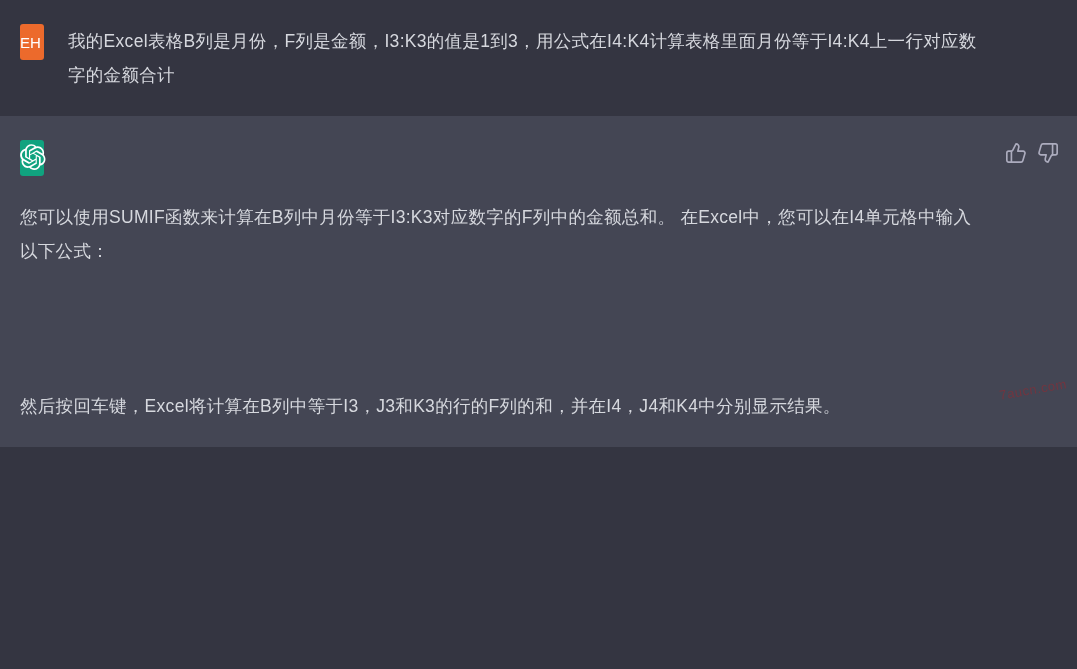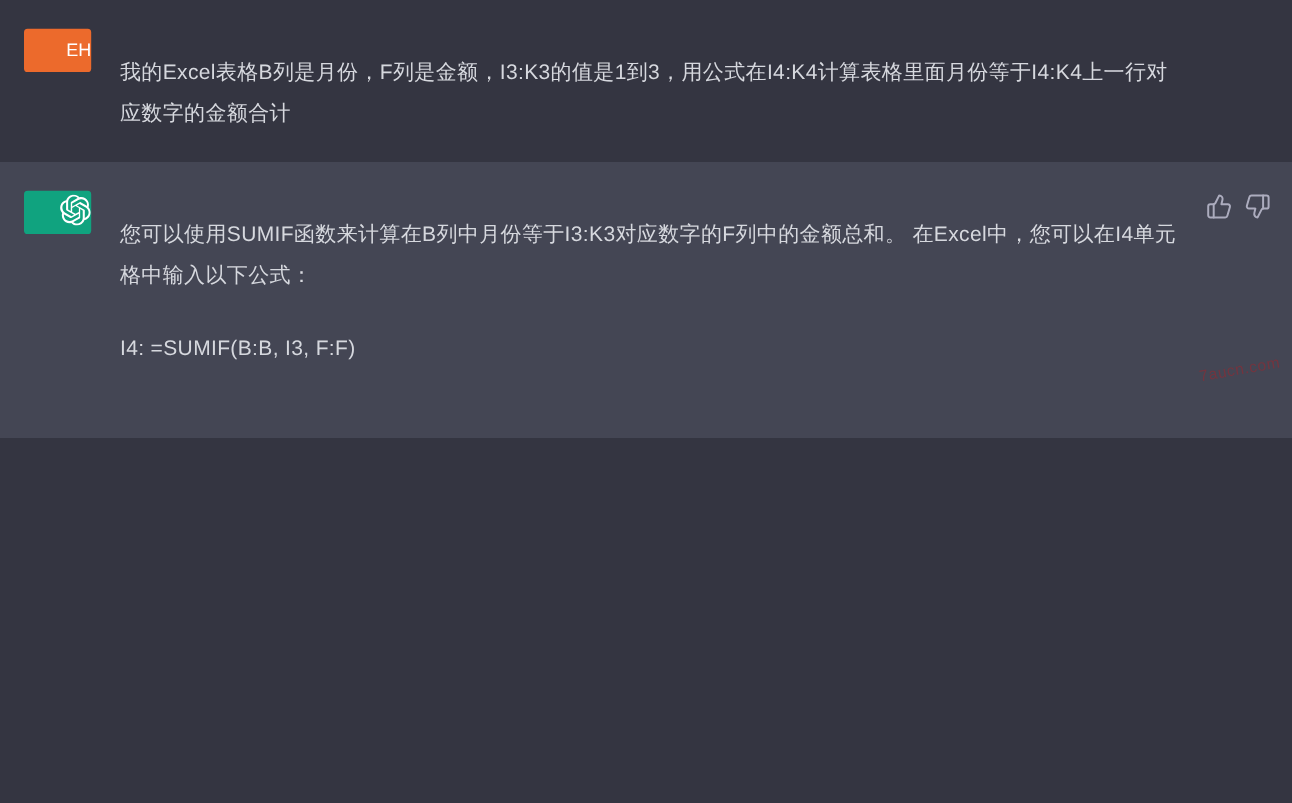--- a/index.html
+++ b/index.html
@@ -10,45 +10,45 @@
     width: 1077px;
     height: 669px;
     overflow: hidden;
   }
   .message-row {
     display: flex;
     padding: 24px 20px;
     gap: 24px;
   }
   .user-row { background: #343541; }
-  .assistant-row { background: #444654; position: relative; }
+  .assistant-row { background: #444654; position: relative; flex-direction: column; }
   .avatar {
-    width: 56px;
+    width: 24px;
     height: 36px;
     border-radius: 3px;
     flex-shrink: 0;
     display: flex;
     align-items: center;
-    justify-content: flex-end;
+    justify-content: flex-start;
     font-size: 15px;
     font-weight: 500;
     color: #fff;
   }
   .user-avatar { background: #ec6a2c; }
   .assistant-avatar { background: #10a37f; }
   .assistant-avatar svg { width: 26px; height: 26px; }
   .content {
     flex: 1;
     font-size: 17.5px;
     line-height: 1.95;
     letter-spacing: 0.3px;
     color: #d6d8de;
     padding-right: 70px;
   }
-  .content p { margin-bottom: 26px; margin-top: 19px; }
+  .content p { margin-bottom: 26px; }
   .content p:last-child { margin-bottom: 0; }
   .feedback {
     position: absolute;
     top: 26px;
     right: 18px;
     display: flex;
     gap: 10px;
   }
   .feedback-btn {
     width: 22px;
@@ -84,23 +84,24 @@
   <div class="avatar assistant-avatar">
     <span>
       <svg viewBox="0 0 41 41" fill="none">
           <path d="M37.5 16.8c.9-2.7.6-5.7-.9-8.1-2.2-3.9-6.7-5.9-11-4.9C23.7 1.6 20.9.4 18 .5c-4.5 0-8.4 2.9-9.8 7.1-2.8.6-5.2 2.3-6.6 4.8-2.3 3.9-1.7 8.8 1.3 12.1-.9 2.7-.6 5.7.9 8.1 2.2 3.9 6.7 5.9 11 4.9 1.9 2.2 4.7 3.4 7.6 3.4 4.5 0 8.4-2.9 9.8-7.1 2.8-.6 5.2-2.3 6.6-4.8 2.2-3.9 1.7-8.7-1.3-12.2zM22.4 38.2c-1.8 0-3.5-.6-4.9-1.7l.2-.1 8.1-4.7c.4-.2.7-.7.7-1.1v-11.4l3.4 2v9.4c0 4.2-3.3 7.6-7.5 7.6zM6.1 31.3c-.9-1.5-1.2-3.4-.9-5.1l.2.1 8.1 4.7c.4.2.9.2 1.3 0l9.9-5.7v4l-8.2 4.7c-3.6 2-8.3.8-10.4-2.7zM4 13.7c.9-1.5 2.3-2.7 4-3.4v9.7c0 .5.3.9.7 1.1l9.9 5.7-3.4 2-8.2-4.7c-3.6-2.1-4.9-6.8-3-10.4zm28.1 6.5l-9.9-5.7 3.4-2 8.2 4.7c3.6 2.1 4.9 6.7 2.8 10.3-.9 1.5-2.3 2.7-4 3.4v-9.7c.1-.3-.1-.8-.5-1zm3.4-5.1l-.2-.1-8.1-4.7c-.4-.2-.9-.2-1.3 0l-9.9 5.7v-4l8.2-4.7c3.6-2.1 8.3-.8 10.3 2.8.9 1.5 1.2 3.3.9 5zM14.1 21.9l-3.4-2v-9.4c0-4.2 3.4-7.6 7.6-7.6 1.8 0 3.5.6 4.9 1.8l-.2.1-8.1 4.7c-.4.2-.7.7-.7 1.1l-.1 11.3zm1.9-4l4.4-2.5 4.4 2.5v5.1l-4.4 2.5-4.4-2.5v-5.1z" fill="#fff"></path>
         </svg>
     </span>
   </div>
   <div class="content">
     <p>您可以使用SUMIF函数来计算在B列中月份等于I3:K3对应数字的F列中的金额总和。 在Excel中，您可以在I4单元格中输入以下公式：</p>
     <p>
-      <span>I4: =SUMIF(B:B, I3, F:F)</span><br>
+      <br>
       <br>
     </p>
+    <p>然后按回车键，Excel将计算在B列中等于I3，J3和K3的行的F列的和，并在I4，J4和K4中分别显示结果。</p>
   </div>
   <div class="feedback">
     <div class="feedback-btn">
       <span>
         <svg viewBox="0 0 24 24" fill="none" stroke="currentColor" stroke-width="1.8" stroke-linecap="round" stroke-linejoin="round">
             <path d="M7 10v12"></path>
             <path d="M15 5.88 14 10h5.83a2 2 0 0 1 1.92 2.56l-2.33 8A2 2 0 0 1 17.5 22H4a2 2 0 0 1-2-2v-8a2 2 0 0 1 2-2h2.76a2 2 0 0 0 1.79-1.11L12 2h0a3.13 3.13 0 0 1 3 3.88Z"></path>
           </svg>
       </span>
     </div>

